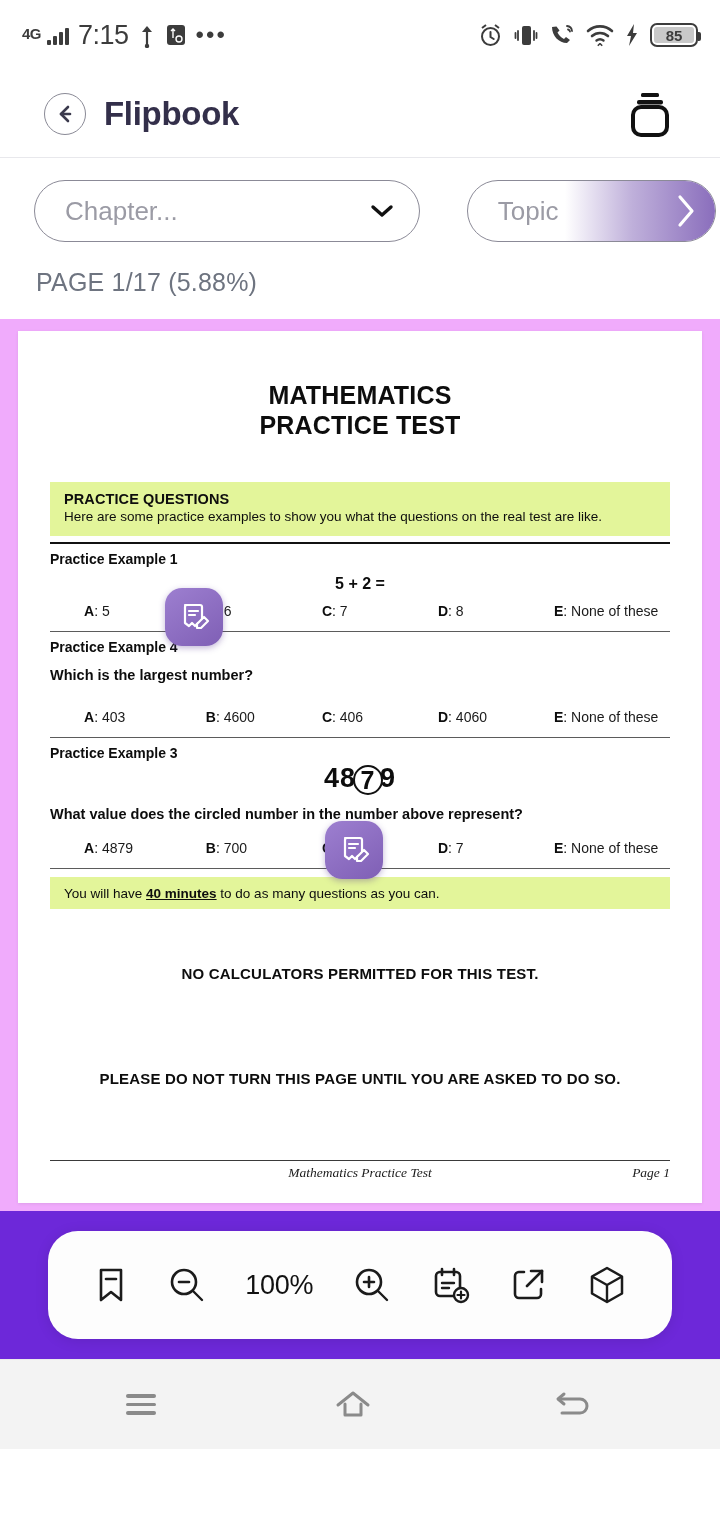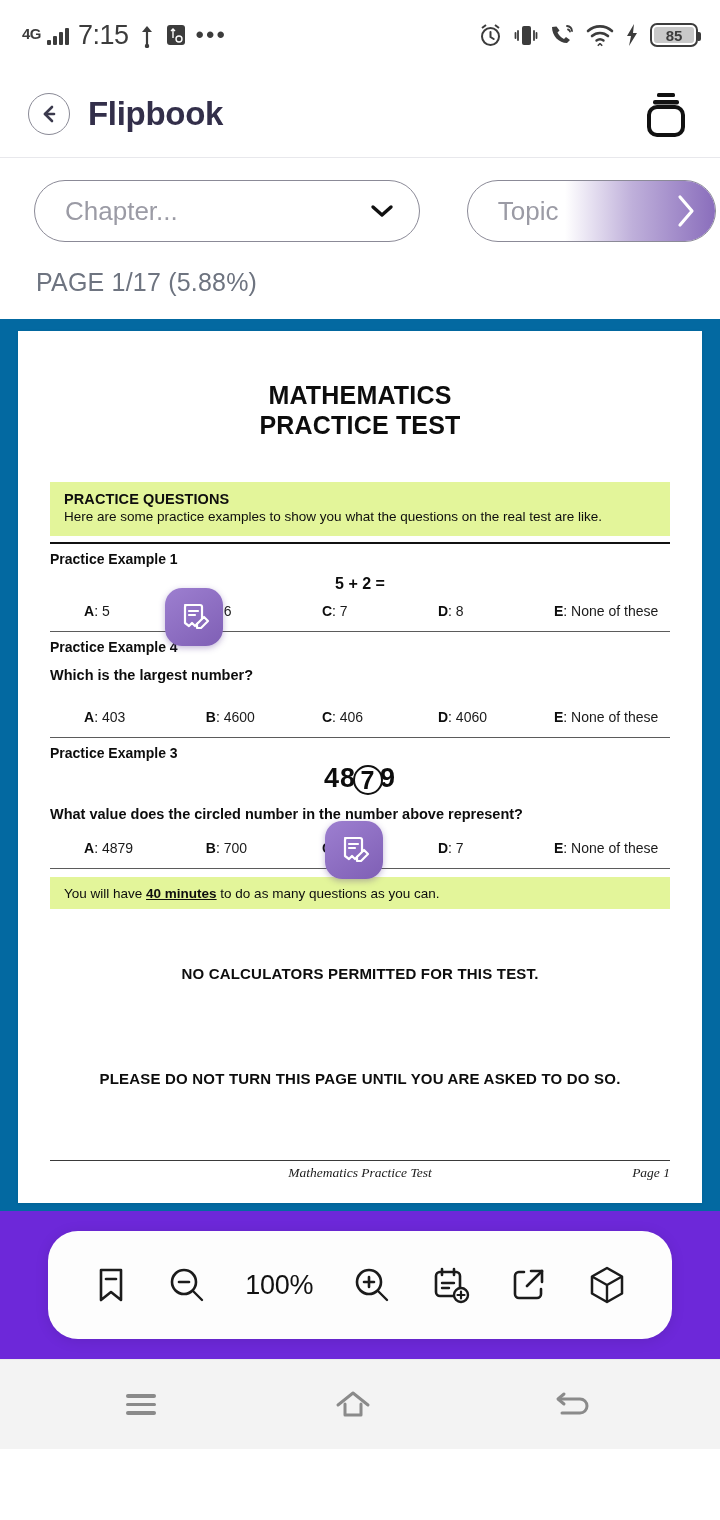--- a/index.html
+++ b/index.html
@@ -43,21 +43,21 @@
   }
   .battery .fill {
     background: #c9c9c9; height: 100%; width: 100%; border-radius: 3px;
     font-size: 15px; font-weight: 700; color: #3c3c3c;
     display: flex; align-items: center; justify-content: center;
   }
 
   
   .app-header {
     height: 88px; display: flex; align-items: center;
-    padding: 0 28px; background: #fff;
+    padding: 0 44px; background: #fff;
     border-bottom: 1px solid #e8e8ec;
   }
   .back-btn {
     width: 42px; height: 42px; border-radius: 50%;
     border: 1.6px solid #8a8a96;
     display: flex; align-items: center; justify-content: center;
     color: #3b3a4d; flex-shrink: 0;
   }
   .app-title {
     font-size: 33px; font-weight: 700; color: #332f4a;
@@ -88,21 +88,21 @@
 
   
   .page-indicator {
     padding: 14px 36px 22px 36px;
     font-size: 25px; color: #6e7480; letter-spacing: 0.2px;
     background: #fff;
   }
 
   
   .doc-viewer {
-    background: #0369a1;
+    background: #f0abfc;
     padding: 12px 18px 8px 18px;
     height: 892px;
   }
   .doc-page {
     background: #fff; width: 100%; height: 100%;
     position: relative; padding: 50px 30px 0 30px;
     box-shadow: 0 1px 3px rgba(0,0,0,0.08);
     font-family: "Liberation Sans", sans-serif;
     color: #0d0d0d;
   }

